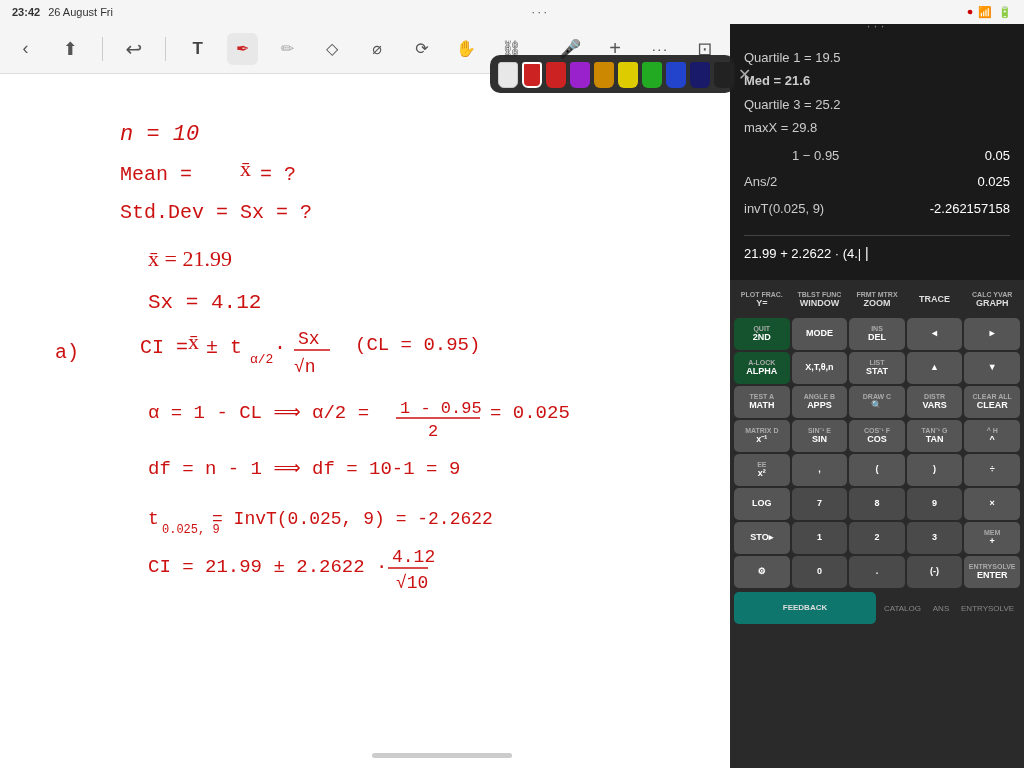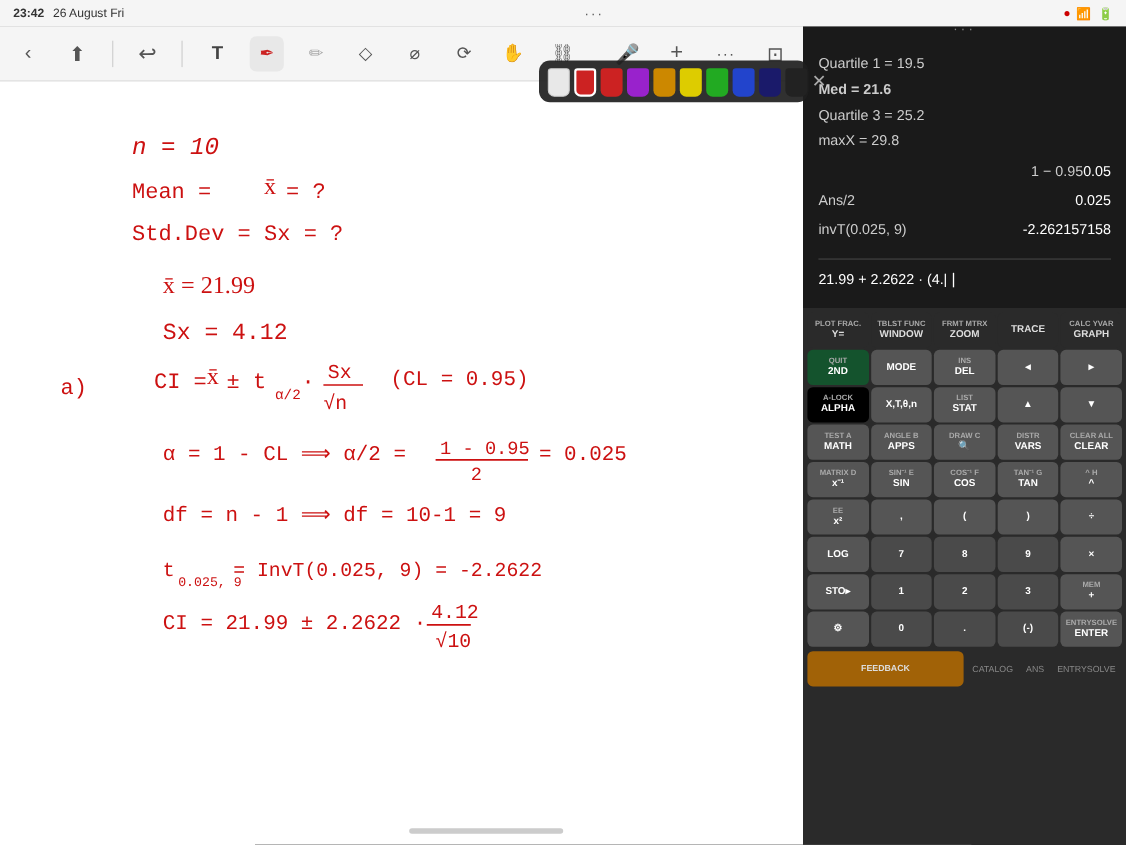--- a/index.html
+++ b/index.html
@@ -142,21 +142,21 @@
       gap: 1px;
       line-height: 1.1;
       text-align: center;
     }
     .calc-btn .top-label {
       font-size: 7px;
       color: #aaa;
       line-height: 1;
     }
     .calc-btn.blue-btn { background: #14532d; }
-    .calc-btn.green-btn { background: #000000; }
+    .calc-btn.green-btn { background: #14532d; }
     .calc-btn.gray-btn { background: #555; }
     .calc-btn.dark-btn { background: #2a2a2a; color: #ddd; }
 
     
     .calc-num-btn {
       background: #4a4a4a;
     }
 
     .page-numbers {
       position: absolute;
@@ -379,21 +379,21 @@
       <span style="color:#888;letter-spacing:3px;font-size:12px;">···</span>
     </div>
 
     <div style="font-size:13px;color:#ddd;line-height:1.8;padding-bottom:6px;">
       <div style="color:#ccc;">Quartile 1 = 19.5</div>
       <div style="color:#ccc;font-weight:bold;">Med = 21.6</div>
       <div style="color:#ccc;">Quartile 3 = 25.2</div>
       <div style="color:#ccc;">maxX = 29.8</div>
     </div>
 
-    <div style="display:flex;justify-content:flex-end;align-items:center;margin-bottom:4px;">
+    <div style="display:flex;justify-content:space-between;align-items:center;margin-bottom:4px;margin-left:48px;">
       <span style="color:#ccc;font-size:13px;">1 − 0.95</span>
       <span style="color:white;font-size:13px;">0.05</span>
     </div>
     <div style="display:flex;justify-content:space-between;align-items:center;margin-bottom:4px;gap:40px;">
       <span style="color:#ccc;font-size:13px;">Ans/2</span>
       <span style="color:white;font-size:13px;">0.025</span>
     </div>
     <div style="display:flex;justify-content:space-between;align-items:center;margin-bottom:15px;">
       <span style="color:#ccc;font-size:13px;">invT(0.025, 9)</span>
       <span style="color:white;font-size:13px;">-2.262157158</span>
@@ -584,21 +584,21 @@
       <div class="calc-btn calc-num-btn">
         <span>(-)</span>
       </div>
       <div class="calc-btn gray-btn" style="height:auto;">
         <span class="top-label">ENTRYSOLVE</span>
         <span>ENTER</span>
       </div>
     </div>
 
     <div class="calc-row" style="margin-top:2px;">
-      <div class="calc-btn dark-btn" style="background:#a16207;font-size:8px;">
+      <div class="calc-btn dark-btn" style="background:#0f766e;font-size:8px;">
         <span>FEEDBACK</span>
       </div>
       <div style="flex:1;display:flex;align-items:center;justify-content:space-around;font-size:8px;color:#888;">
         <span>CATALOG</span>
         <span>ANS</span>
         <span>ENTRYSOLVE</span>
       </div>
     </div>
   </div>
 </div>

